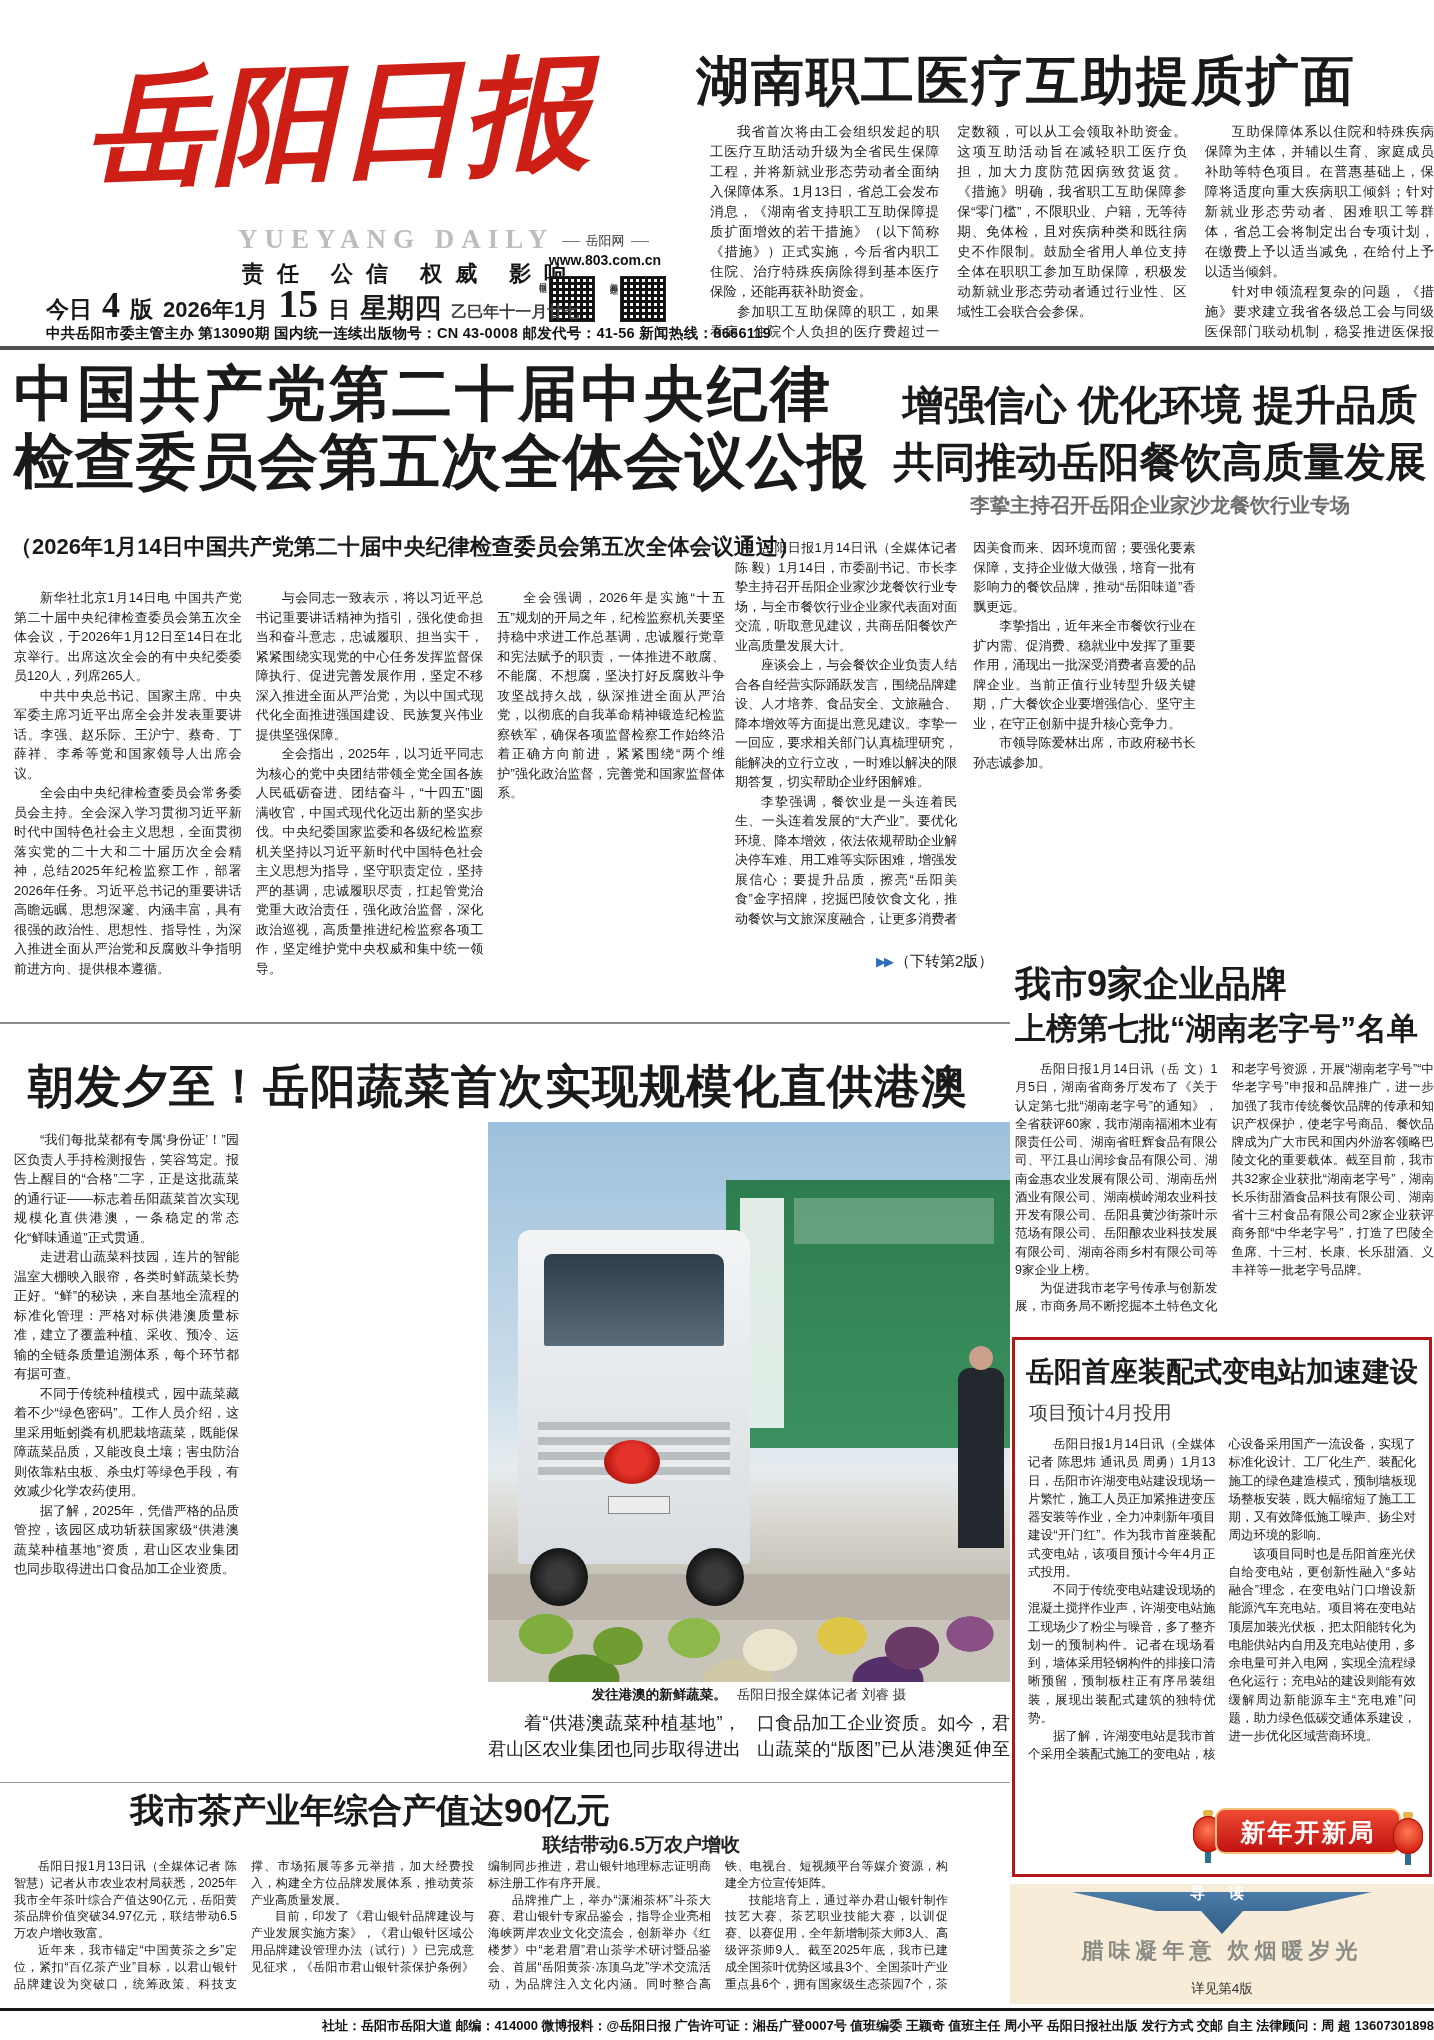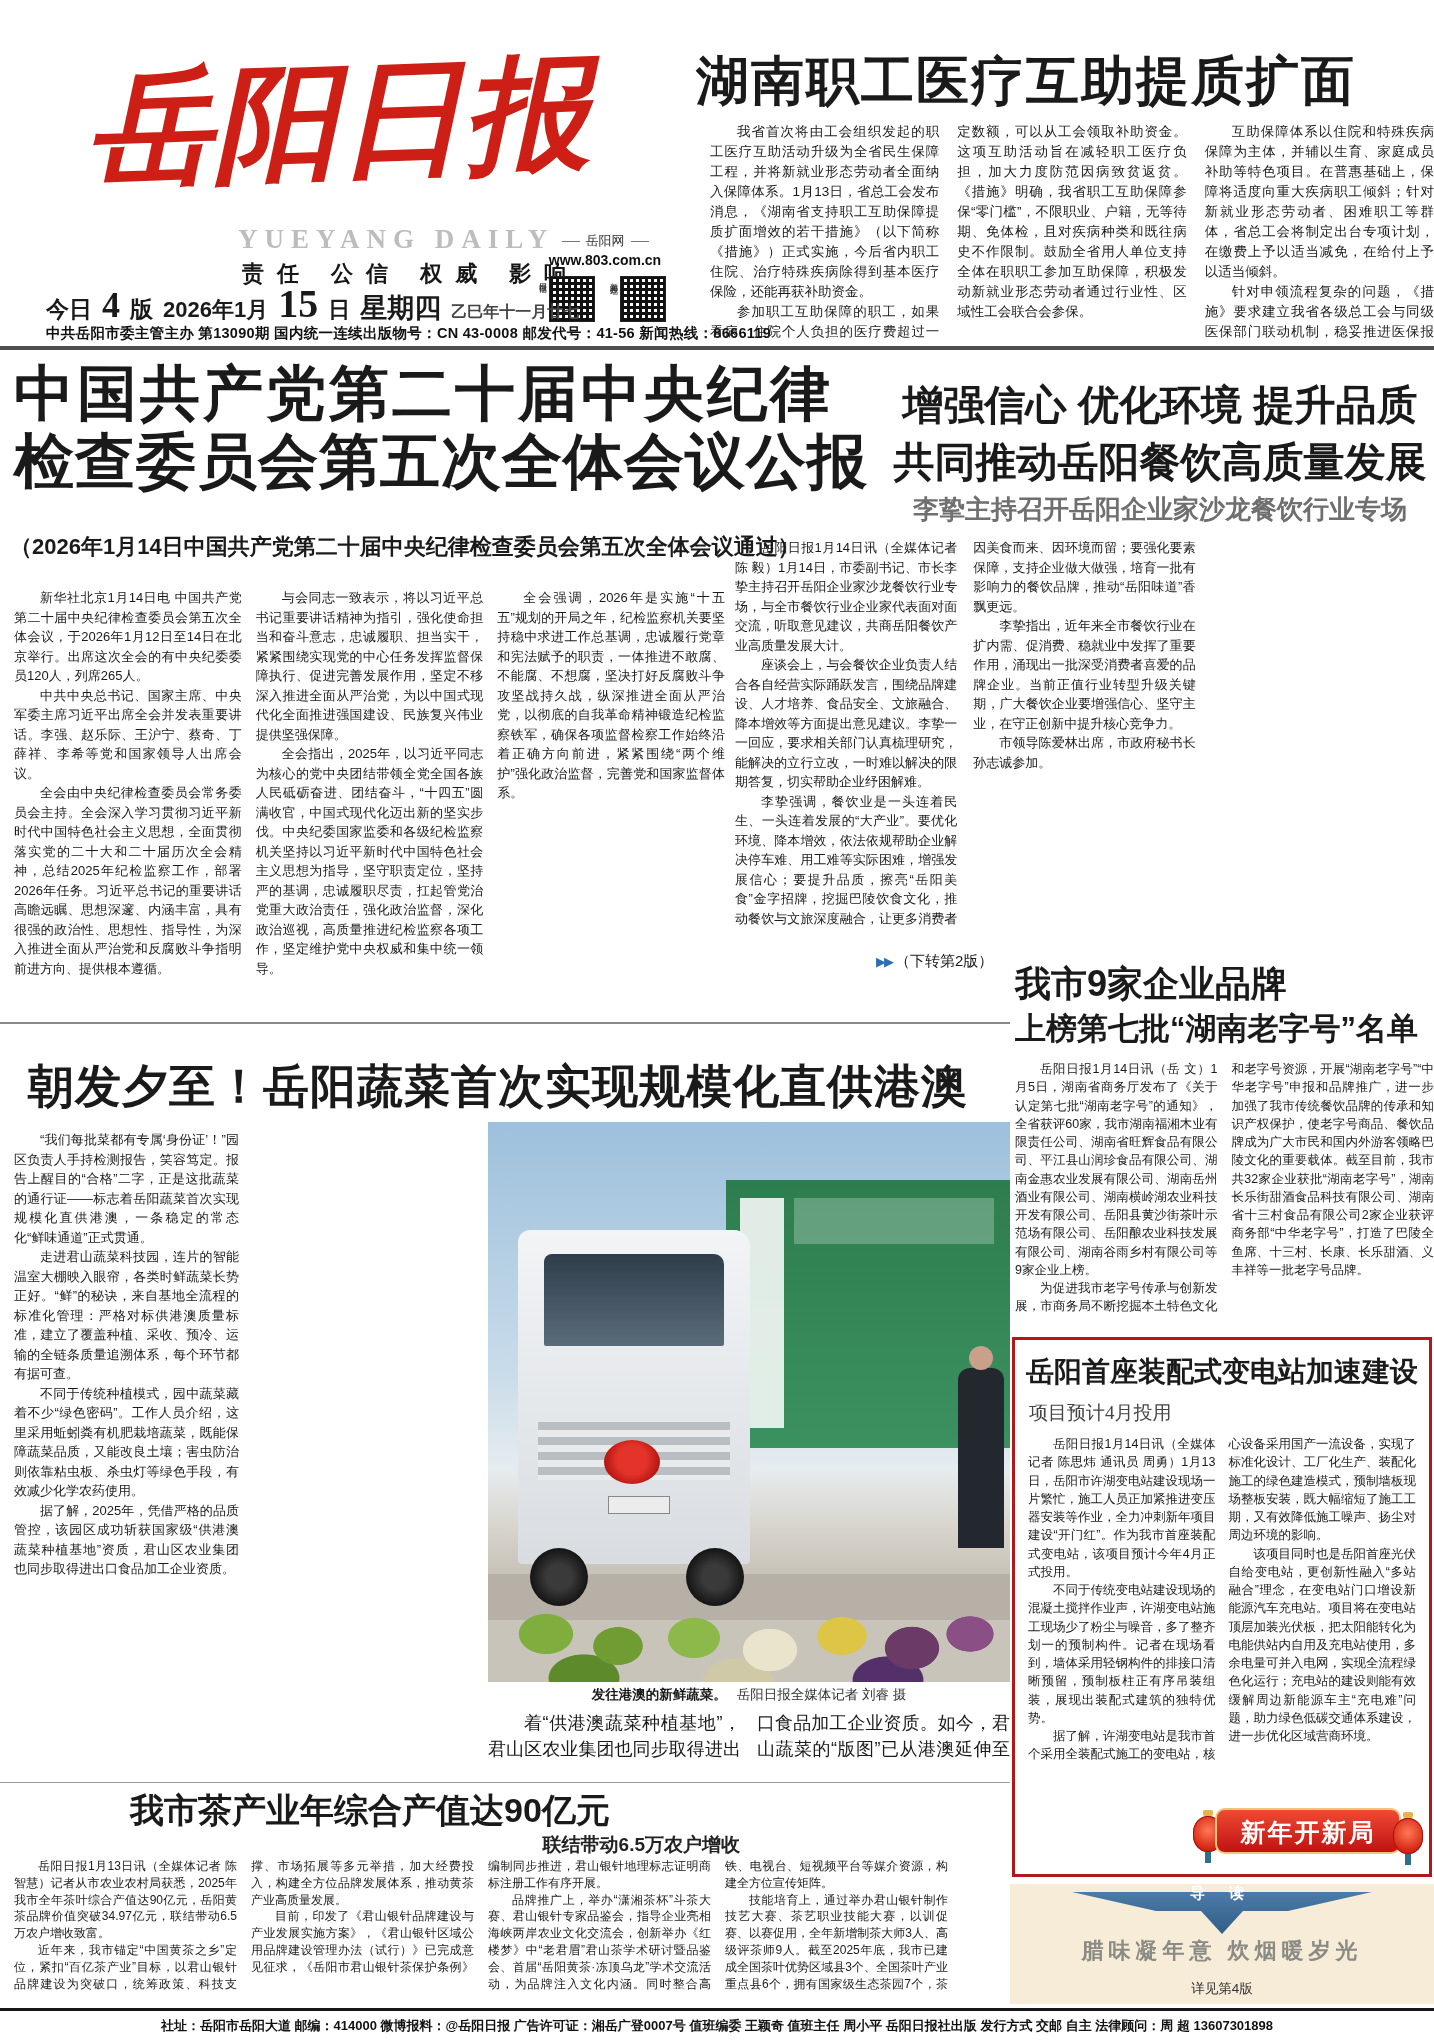--- a/index.html
+++ b/index.html
@@ -40,21 +40,21 @@
   
   .comm-t1{left:14px;top:354px;width:860px;font-size:60px;font-weight:900;white-space:nowrap;letter-spacing:3px;}
   .comm-t2{left:14px;top:422px;width:870px;font-size:60px;font-weight:900;white-space:nowrap;letter-spacing:1px;}
   .comm-sub{left:10px;top:532px;width:866px;font-size:22px;font-weight:800;white-space:nowrap;}
   .comm-body{left:14px;top:588px;width:711px;height:420px;column-count:3;column-gap:14px;font-size:13px;line-height:1.5;}
   .jump{left:876px;top:952px;font-size:15px;font-weight:400;white-space:nowrap;}
   .jump .arr{color:#2f6eb6;font-size:13px;letter-spacing:-2px;margin-right:3px;}
   
   .cat-t1{left:885px;top:378px;width:550px;text-align:center;font-size:41px;font-weight:900;white-space:nowrap;}
   .cat-t2{left:885px;top:435px;width:550px;text-align:center;font-size:41px;font-weight:900;white-space:nowrap;}
-  .cat-sub{left:885px;top:492px;width:550px;text-align:center;font-size:26px;font-weight:600;color:#6f6f6f;white-space:nowrap;}
+  .cat-sub{left:885px;top:492px;width:550px;text-align:center;font-size:20px;font-weight:600;color:#6f6f6f;white-space:nowrap;}
   .cat-body{left:735px;top:538px;width:699px;height:408px;column-count:3;column-gap:16px;font-size:13px;line-height:1.5;}
   .div-mid{left:0;top:1022px;width:1010px;height:2px;background:#8a8a8a;}
   
   .lz-t1{left:1015px;top:960px;width:420px;font-size:36px;font-weight:900;white-space:nowrap;}
   .lz-t2{left:1015px;top:1008px;width:420px;font-size:31px;font-weight:900;white-space:nowrap;}
   .lz-body{left:1015px;top:1060px;width:419px;height:270px;column-count:2;column-gap:14px;font-size:12.5px;line-height:1.46;}
   
   .veg-title{left:28px;top:1056px;width:985px;font-size:46px;font-weight:900;white-space:nowrap;letter-spacing:1px;}
   .veg-left{left:14px;top:1130px;width:466px;height:648px;column-count:2;column-gap:16px;font-size:13px;line-height:1.5;}
   .photo{left:488px;top:1122px;width:522px;height:560px;overflow:hidden;background:#cfe0ec;}
@@ -109,21 +109,21 @@
   
   .daodu{left:1010px;top:1884px;width:424px;height:120px;background:#f6ecd8;}
   .daodu-ribbon{position:absolute;left:50%;transform:translateX(-50%);top:8px;width:300px;height:42px;
       background:linear-gradient(#4b7ba8,#335e87);
       clip-path:polygon(0 0,100% 0,72% 45%,57% 45%,50% 100%,43% 45%,28% 45%);}
   .daodu-label{position:absolute;top:0;left:0;width:100%;text-align:center;color:#fff;font-size:15px;font-weight:800;letter-spacing:10px;}
   .daodu-title{position:absolute;top:52px;left:0;width:100%;text-align:center;font-size:22px;font-weight:800;color:#8b8b85;letter-spacing:5px;white-space:nowrap;}
   .daodu-note{position:absolute;top:96px;left:0;width:100%;text-align:center;font-size:13.5px;color:#333;}
   
   .footer-rule{left:0;top:2008px;width:1434px;height:3px;background:#161616;}
-  .footer-text{left:0;top:2017px;width:1434px;text-align:center;font-size:13px;font-weight:600;color:#111;white-space:nowrap;}
+  .footer-text{left:0;top:2017px;width:1434px;text-align:right;font-size:13px;font-weight:600;color:#111;white-space:nowrap;}
 </style>
 </head>
 <body>
 
 <div class="page">
 
   <div class="abs logo">岳阳日报</div>
   <div class="abs logo-en">YUEYANG DAILY</div>
   <div class="abs slogan">责任 公信 权威 影响</div>
   <div class="abs site">

